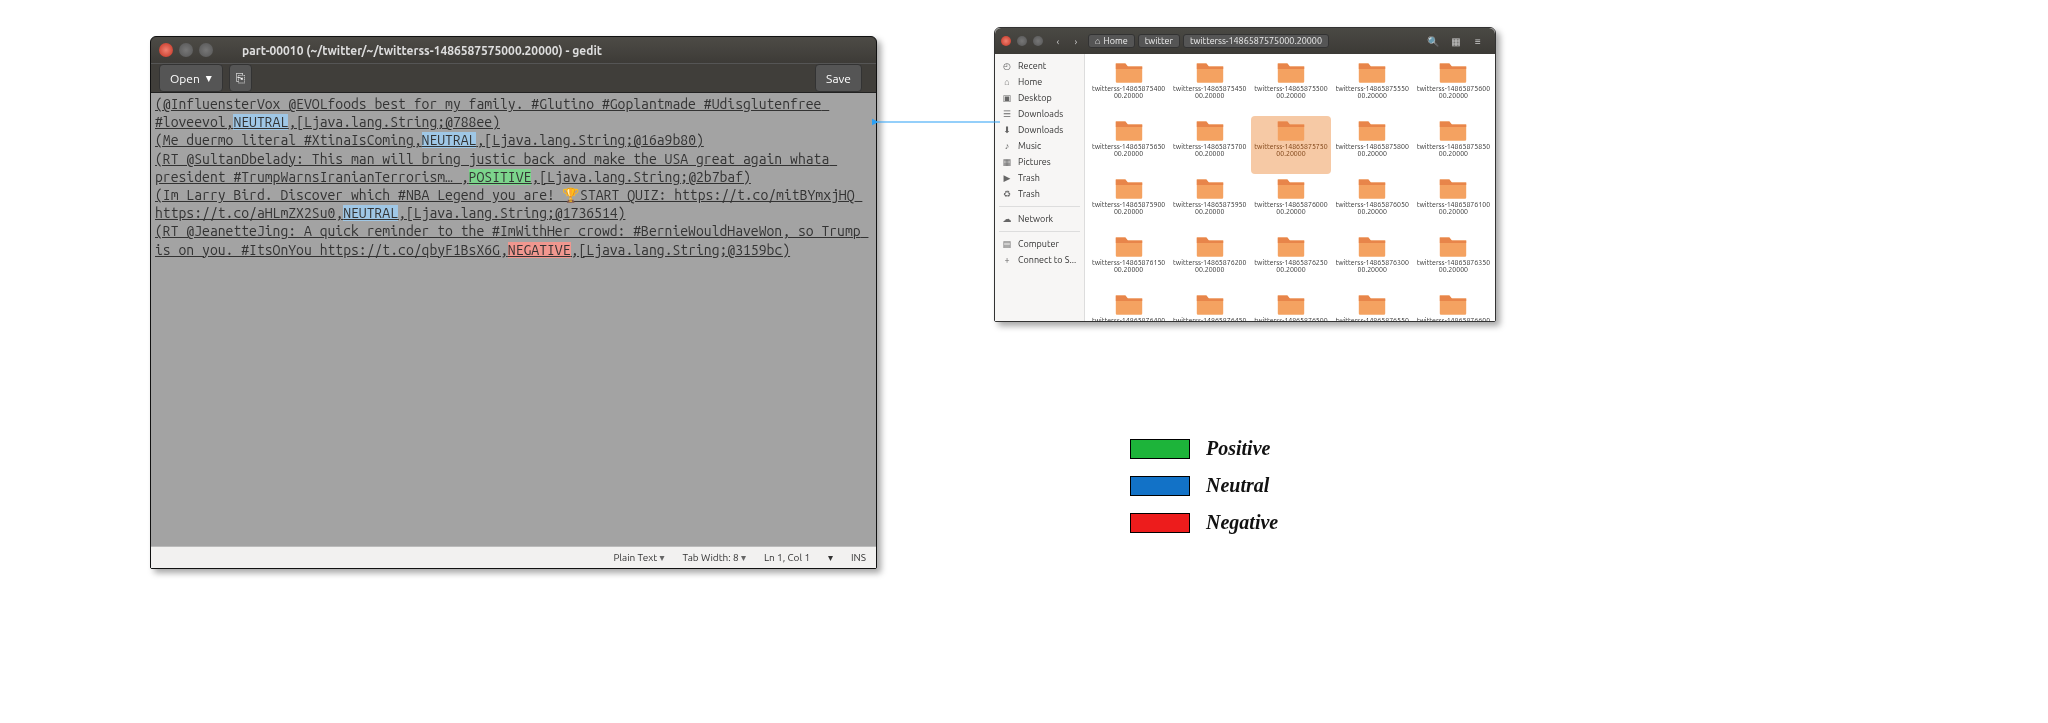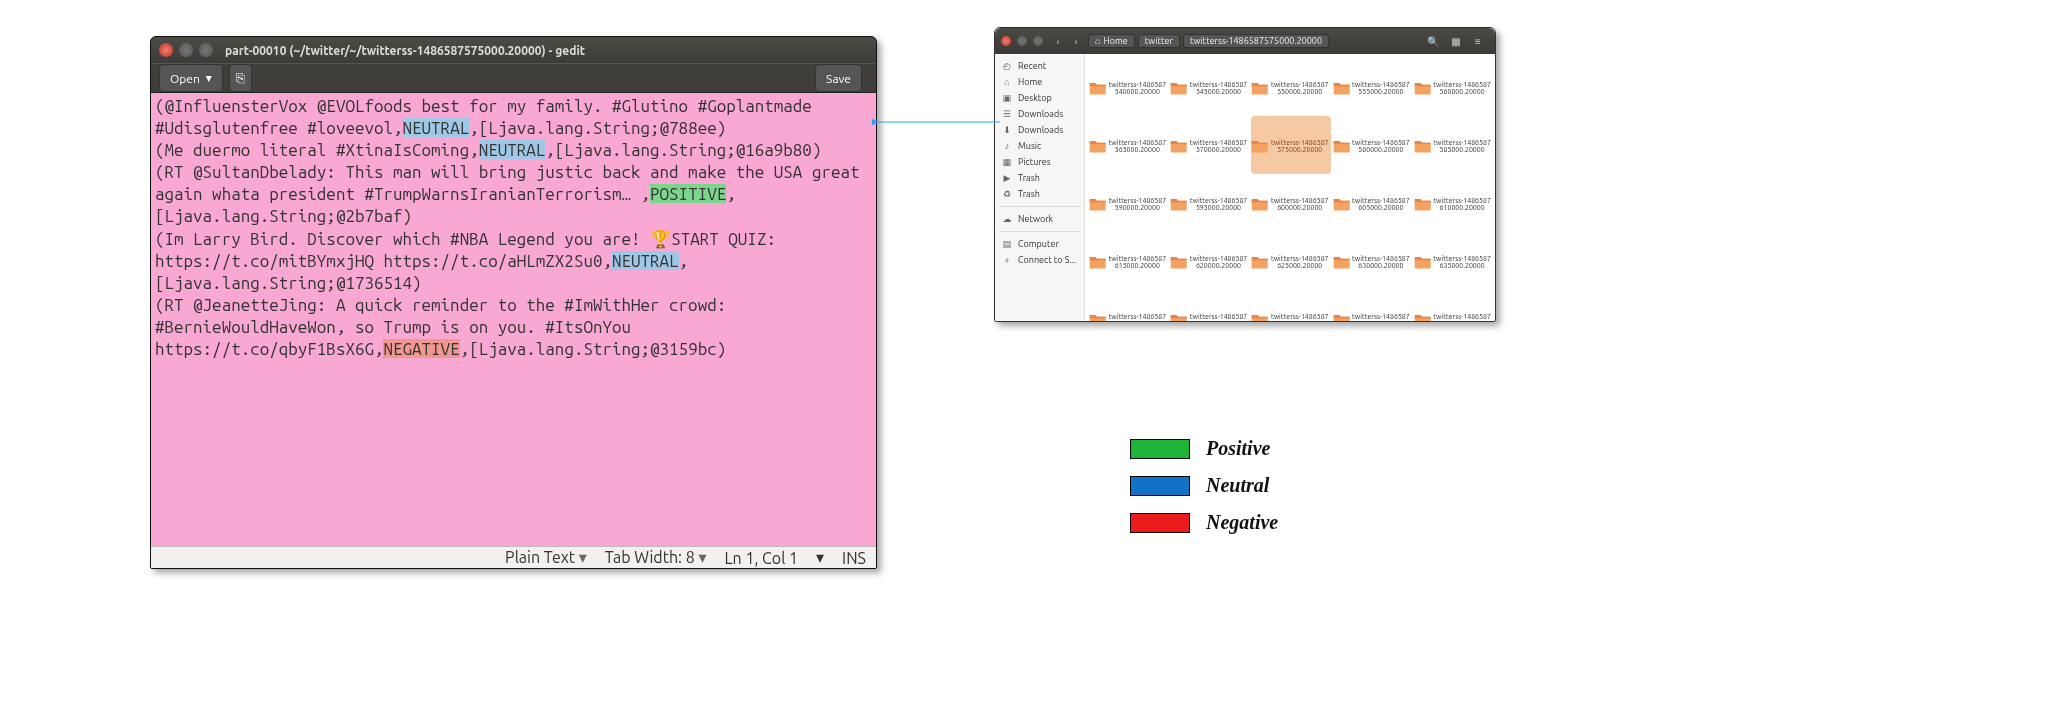--- a/index.html
+++ b/index.html
@@ -7,39 +7,39 @@
   
   
   .gedit{position:absolute;left:150px;top:36px;width:727px;height:533px;background:#3c3b37;border:1px solid #111;box-shadow:4px 4px 6px rgba(0,0,0,.35);border-radius:6px 6px 2px 2px;display:flex;flex-direction:column;}
   .gedit-titlebar{height:26px;background:linear-gradient(#4d4b46,#3d3b37);display:flex;align-items:center;padding-left:8px;color:#ddd;font-size:12px;font-weight:bold;border-radius:6px 6px 0 0;}
   .tb-circle{width:14px;height:14px;border-radius:50%;margin-right:6px;display:inline-block;}
   .c-red{background:radial-gradient(#f08070,#c03020);} .c-grey{background:radial-gradient(#777,#555);}
   .gedit-toolbar{height:30px;background:#403e3a;display:flex;align-items:center;padding:0 8px;border-top:1px solid #555;border-bottom:1px solid #222;}
   .btn{height:28px;background:#555;color:#fff;border:1px solid #333;border-radius:4px;display:flex;align-items:center;padding:0 10px;font-size:12px;margin-right:6px;cursor:pointer;}
   .btn.small{padding:0 6px;}
   .gedit-toolbar .spacer{flex:1;}
-  .gedit-text{flex:1;background:#f9a8d4;color:#333;font-family:"Ubuntu Mono","DejaVu Sans Mono",monospace;font-size:17px;line-height:1.3;padding:2px 4px;overflow:hidden;white-space:pre-wrap;}
+  .gedit-text{flex:1;background:#a3a3a3;color:#333;font-family:"Ubuntu Mono","DejaVu Sans Mono",monospace;font-size:14px;line-height:1.3;padding:2px 4px;overflow:hidden;white-space:pre-wrap;text-decoration:underline;}
   .hl-neu{background:#9fc7e6;} .hl-pos{background:#7cd58c;} .hl-neg{background:#f0978f;}
-  .gedit-status{height:22px;background:#f2f1f0;border-top:1px solid #bbb;display:flex;align-items:center;justify-content:flex-end;gap:18px;padding:0 10px;font-size:16px;color:#333;}
+  .gedit-status{height:22px;background:#f2f1f0;border-top:1px solid #bbb;display:flex;align-items:center;justify-content:flex-end;gap:18px;padding:0 10px;font-size:10px;color:#333;}
   .drop::after{content:" \25BE";color:#666;}
   
   
   .files{position:absolute;left:994px;top:27px;width:502px;height:295px;background:#f7f6f5;border:1px solid #333;box-shadow:4px 4px 6px rgba(0,0,0,.35);border-radius:6px 6px 2px 2px;display:flex;flex-direction:column;}
   .files-titlebar{height:26px;background:linear-gradient(#4a4944,#3c3a36);display:flex;align-items:center;padding:0 6px;border-radius:6px 6px 0 0;color:#ddd;font-size:10px;}
   .files-titlebar .navbtn{width:16px;height:16px;color:#ccc;display:flex;align-items:center;justify-content:center;margin:0 1px;cursor:pointer;}
   .crumb{background:#555;border:1px solid #333;color:#eee;padding:1px 6px;border-radius:3px;margin-left:3px;font-size:9px;display:flex;align-items:center;gap:3px;}
   .files-titlebar .spacer{flex:1;}
   .tb-ic{width:18px;height:18px;color:#ccc;display:flex;align-items:center;justify-content:center;margin:0 2px;cursor:pointer;}
   .files-body{flex:1;display:flex;overflow:hidden;}
   .sidebar{width:90px;background:#f7f6f5;border-right:1px solid #ddd;padding-top:4px;}
   .sb-item{display:flex;align-items:center;gap:5px;font-size:9px;color:#333;padding:3px 6px;cursor:pointer;}
   .sb-item .ic{width:12px;text-align:center;color:#666;}
   .sb-sep{height:1px;background:#ddd;margin:4px 4px;}
   .folders{flex:1;background:#fff;padding:4px 2px 4px 4px;display:grid;grid-template-columns:repeat(5,1fr);grid-auto-rows:58px;gap:0px 2px;overflow:hidden;}
-  .folder{display:flex;flex-direction:row;align-items:center;justify-content:flex-start;font-size:7px;color:#333;text-align:center;cursor:pointer;padding-top:2px;}
+  .folder{display:flex;flex-direction:column;align-items:center;justify-content:flex-start;font-size:7px;color:#333;text-align:center;cursor:pointer;padding-top:2px;}
   .ficon{width:30px;height:24px;margin-bottom:1px;}
   .ficon svg{width:100%;height:100%;}
   .folder.selected{background:#f6c9a5;border-radius:4px;}
   .folder.selected .flabel{color:#7a3e10;}
   .flabel{line-height:1.05;word-break:break-all;padding:0 1px;}
 
   
   .arrow{position:absolute;left:872px;top:112px;width:130px;height:20px;pointer-events:none;}
   
   
@@ -50,21 +50,21 @@
   .sw-pos{background:#1db43a;} .sw-neu{background:#1272c7;} .sw-neg{background:#ed1c1c;}
 </style>
 </head>
 <body>
 
 <div class="gedit">
   <div class="gedit-titlebar">
     <span class="tb-circle c-red"></span>
     <span class="tb-circle c-grey"></span>
     <span class="tb-circle c-grey"></span>
-    <span style="margin-left:6px">part-00010 (~/twitter/~/twitterss-1486587575000.20000) - gedit</span>
+    <span style="margin-left:23px">part-00010 (~/twitter/~/twitterss-1486587575000.20000) - gedit</span>
   </div>
   <div class="gedit-toolbar">
     <div class="btn">
       <span>Open</span>
       <span style="margin-left:6px">▾</span>
     </div>
     <div class="btn small">
       <span>⎘</span>
     </div>
     <div class="spacer"></div>

